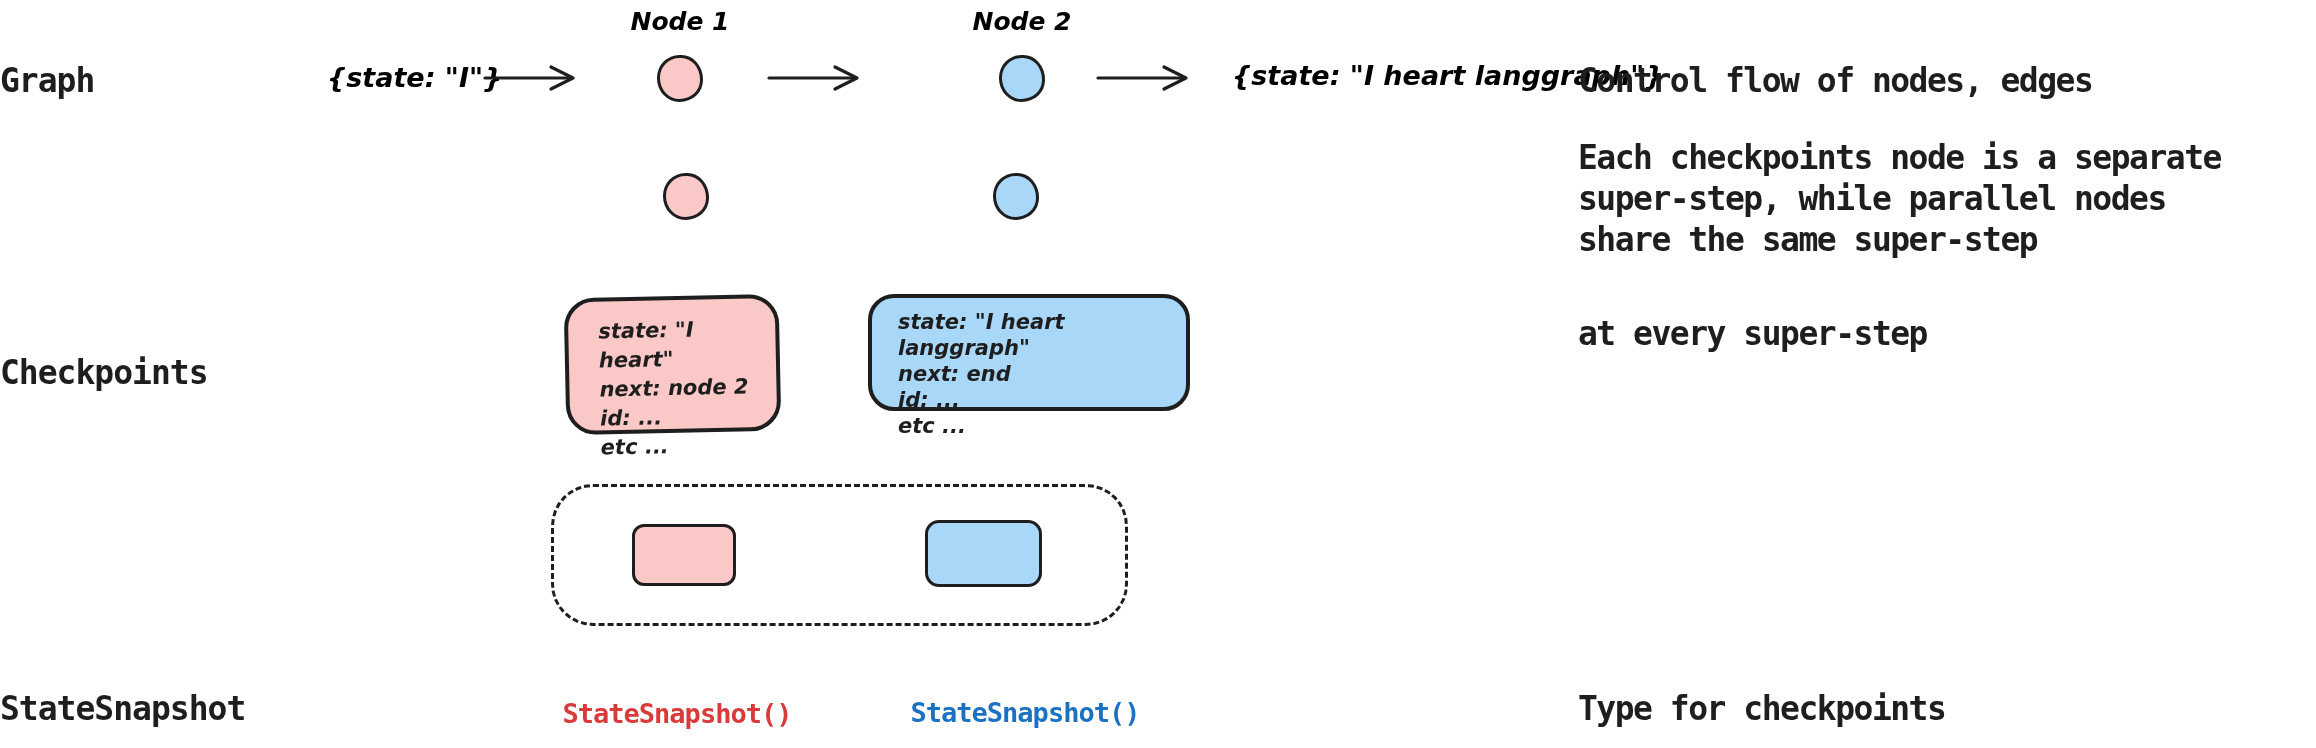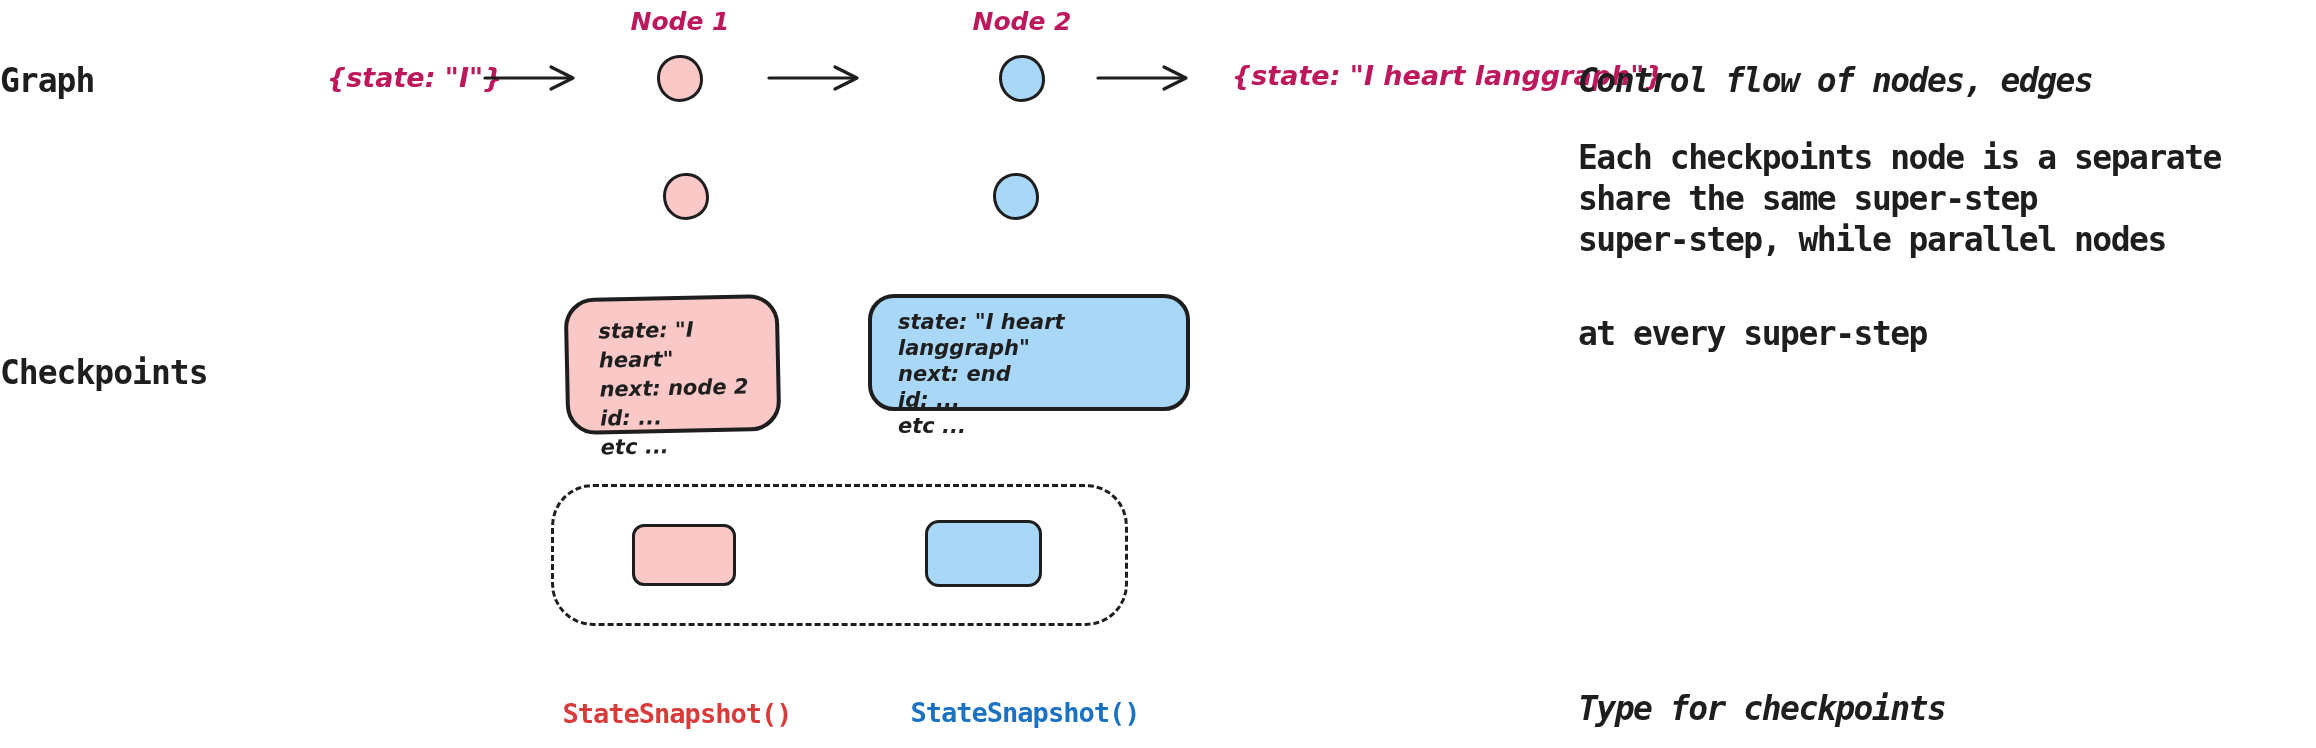--- a/index.html
+++ b/index.html
@@ -18,26 +18,26 @@
     font-size:33px;font-weight:700;letter-spacing:-1px;
     transform:translateY(-50%);
     white-space:nowrap;
   }
   
   .desc{
     left:1578px;
     font-size:33px;font-weight:700;letter-spacing:-1.5px;
     line-height:41px;white-space:nowrap;
   }
-  .desc.single{transform:translateY(-50%);font-style:italic;}
+  .desc.single{transform:translateY(-50%);}
   
   .hand{
     font-family:"DejaVu Sans","Liberation Sans",sans-serif;
     font-style:italic;font-weight:600;
-    color:#be185d;white-space:nowrap;
+    color:#000000;white-space:nowrap;
   }
   .state-text{font-size:27px;transform:translateY(-50%);text-align:center;}
   .node-label{font-size:25px;text-align:center;transform:translateY(-50%);}
   
   .node-circle{
     width:46px;height:47px;
     border:3.5px solid #1e1e1e;
     border-radius:50% 48% 52% 50% / 49% 53% 47% 51%;
     box-sizing:border-box;
   }
@@ -76,20 +76,21 @@
     stroke-linecap:round;stroke-linejoin:round;
   }
 </style>
 </head>
 <body>
 
 <div class="canvas">
 
   <div class="abs row-label" style="top:80px">Graph</div>
   <div class="abs row-label" style="top:372px">Checkpoints</div>
+  <div class="abs row-label" style="top:708px">StateSnapshot</div>
 
   <div class="abs hand state-text" style="left:327px;top:77px;width:132px">{state: "I"}</div>
 
   <div class="abs" style="left:483px;top:62px">
     <svg class="arrow" width="100" height="32" viewBox="0 0 100 32">
       <line x1="2" y1="16" x2="86" y2="16"></line>
       <polyline points="68,5 90,16 68,27"></polyline>
     </svg>
   </div>
 
@@ -115,22 +116,22 @@
 
   <div class="abs hand state-text" style="left:1232px;top:75px;width:296px">{state: "I heart langgraph"}</div>
 
   <div class="abs desc single" style="top:80px">Control flow of nodes, edges</div>
 
   <div class="abs node-circle" style="left: 663px; top: 173px; background-color: rgb(249, 200, 199);"></div>
   <div class="abs node-circle" style="left: 993px; top: 173px; background-color: rgb(169, 215, 248);"></div>
 
   <div class="abs desc" style="top:137px">
     <div>Each checkpoints node is a separate</div>
+    <div>super-step, while parallel nodes</div>
     <div>share the same super-step</div>
-    <div>super-step, while parallel nodes</div>
   </div>
 
   <div class="abs checkpoint cp-pink" style="left: 565px; top: 296px; width: 215px; height: 137px; background-color: rgb(249, 200, 199);">
     <div class="lines">
       <div>state: "I heart"</div>
       <div>next: node 2</div>
       <div>id: ...</div>
       <div>etc ...</div>
     </div>
   </div>

